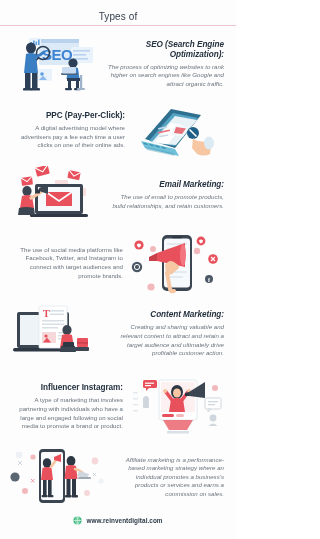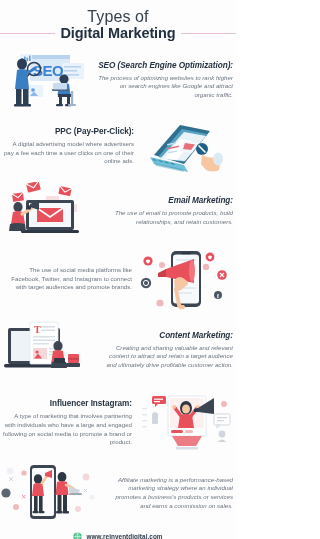--- a/index.html
+++ b/index.html
@@ -7,34 +7,34 @@
     width:236px;height:539px;overflow:hidden;
     background:#ffffff;
     font-family:"Liberation Sans", sans-serif;
     -webkit-font-smoothing:antialiased;
   }
   .page{position:relative;width:236px;height:539px;background:#fdfdfd;}
 
   
   .header{position:relative;padding:9px 0 4px;text-align:center;}
   .title-small{
-    font-size:16px;font-weight:400;color:#36414f;
+    font-size:10px;font-weight:400;color:#36414f;
     letter-spacing:.1px;line-height:15px;
   }
   .title-row{position:relative;display:flex;align-items:center;justify-content:center;margin-top:1px;}
   .title-big{
     font-size:14.5px;font-weight:bold;color:#22303f;
     letter-spacing:-.1px;line-height:17px;white-space:nowrap;padding:0 5px;
   }
   .rule{height:1px;background:#ecc2d4;flex:1 1 auto;min-width:10px;}
   .rule.left{margin-left:0;}
   .rule.right{margin-right:0;}
 
   
-  .section{display:flex;align-items:center;width:236px;box-sizing:border-box;padding:0 0;}
+  .section{display:flex;align-items:center;width:236px;box-sizing:border-box;padding:0 9px;}
   .section.img-left{flex-direction:row;}
   .section.img-right{flex-direction:row-reverse;}
   .art{flex:0 0 auto;display:flex;align-items:center;justify-content:center;}
   .copy{flex:1 1 auto;padding:0 3px;}
   .section.img-left .copy{text-align:right;padding-left:6px;font-style:italic;}
   .section.img-right .copy{text-align:right;padding-right:6px;}
   .head{
     font-size:8.2px;font-weight:bold;color:#24313f;
     line-height:10px;margin:0 0 3px;letter-spacing:-.05px;
   }
@@ -55,21 +55,20 @@
 </style>
 </head>
 <body>
 
 <div class="page">
 
   <div class="header">
     <div class="title-small">Types of</div>
     <div class="title-row">
       <span class="rule left"></span>
-      <span class="title-big">Digital Marketing</span>
       <span class="rule right"></span>
     </div>
   </div>
 
   <div class="section img-left" style="height:68px;">
     <div class="art">
       <svg width="92" height="62" viewBox="0 0 92 62">
         <rect x="30" y="6" width="40" height="26" rx="1.5" fill="#dce9f7"></rect>
         <rect x="30" y="6" width="40" height="4" fill="#b9d3ee"></rect>
         <rect x="62" y="14" width="22" height="16" rx="1" fill="#eaf2fb"></rect>

